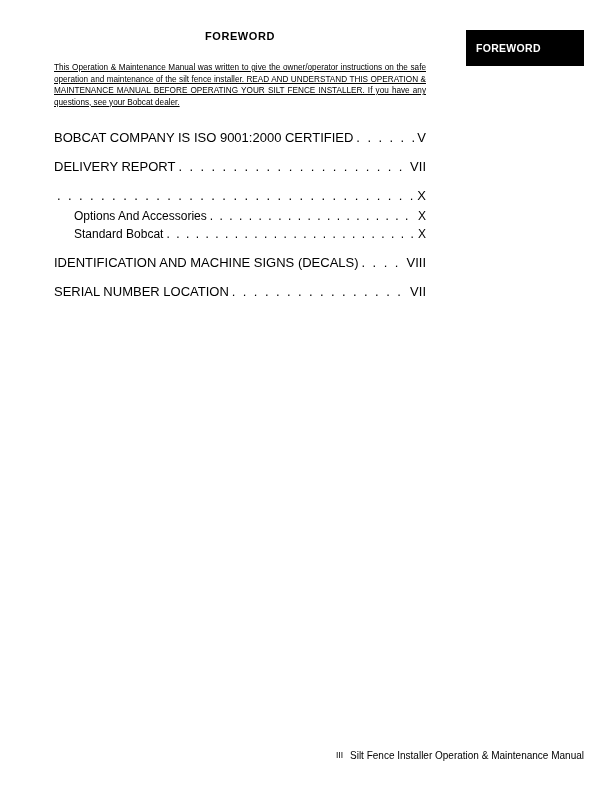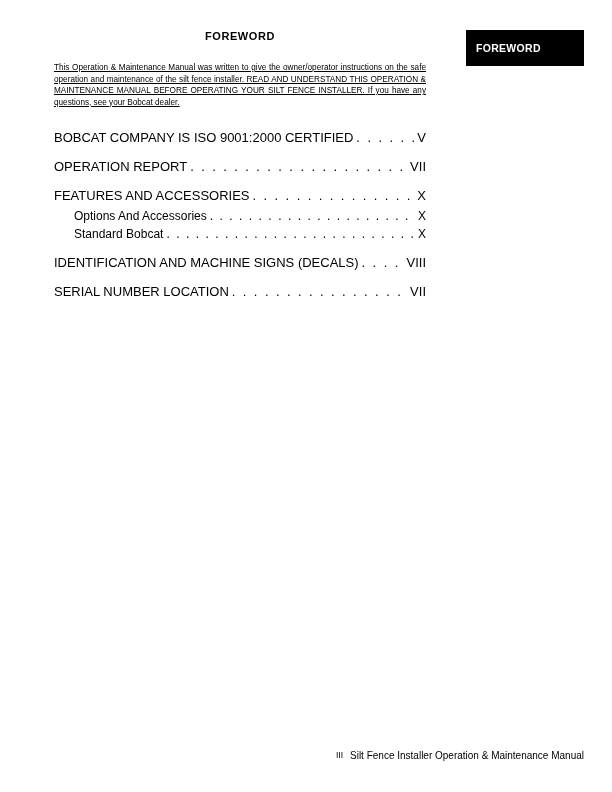--- a/index.html
+++ b/index.html
@@ -130,27 +130,26 @@
 
     <div class="toc">
 
       <div class="toc-entry">
         <span class="toc-label">BOBCAT COMPANY IS ISO 9001:2000 CERTIFIED</span>
         <span class="toc-dots">. . . . . . . . . . . . . . . . . . . . . . . . . . . . . . . . . . . . . . . . . . . . . . . . . . . . . . . . . . . . . . . . . . . . . . . . . . . . . . . . . . . . . . . . . . . . . . . . . . . . . . . . . . . .</span>
         <span class="toc-page">V</span>
       </div>
 
       <div class="toc-entry">
-        <span class="toc-label">OPERATION REPORT</span>
+        <span class="toc-label">DELIVERY REPORT</span>
         <span class="toc-dots">. . . . . . . . . . . . . . . . . . . . . . . . . . . . . . . . . . . . . . . . . . . . . . . . . . . . . . . . . . . . . . . . . . . . . . . . . . . . . . . . . . . . . . . . . . . . . . . . . . . . . . . . . . . .</span>
         <span class="toc-page">VII</span>
       </div>
 
       <div class="toc-entry tight">
-        <span class="toc-label">FEATURES AND ACCESSORIES</span>
         <span class="toc-dots">. . . . . . . . . . . . . . . . . . . . . . . . . . . . . . . . . . . . . . . . . . . . . . . . . . . . . . . . . . . . . . . . . . . . . . . . . . . . . . . . . . . . . . . . . . . . . . . . . . . . . . . . . . . .</span>
         <span class="toc-page">X</span>
       </div>
 
       <div class="toc-entry sub">
         <span class="toc-label">Options And Accessories</span>
         <span class="toc-dots">. . . . . . . . . . . . . . . . . . . . . . . . . . . . . . . . . . . . . . . . . . . . . . . . . . . . . . . . . . . . . . . . . . . . . . . . . . . . . . . . . . . . . . . . . . . . . . . . . . . . . . . . . . . .</span>
         <span class="toc-page">X</span>
       </div>
 

